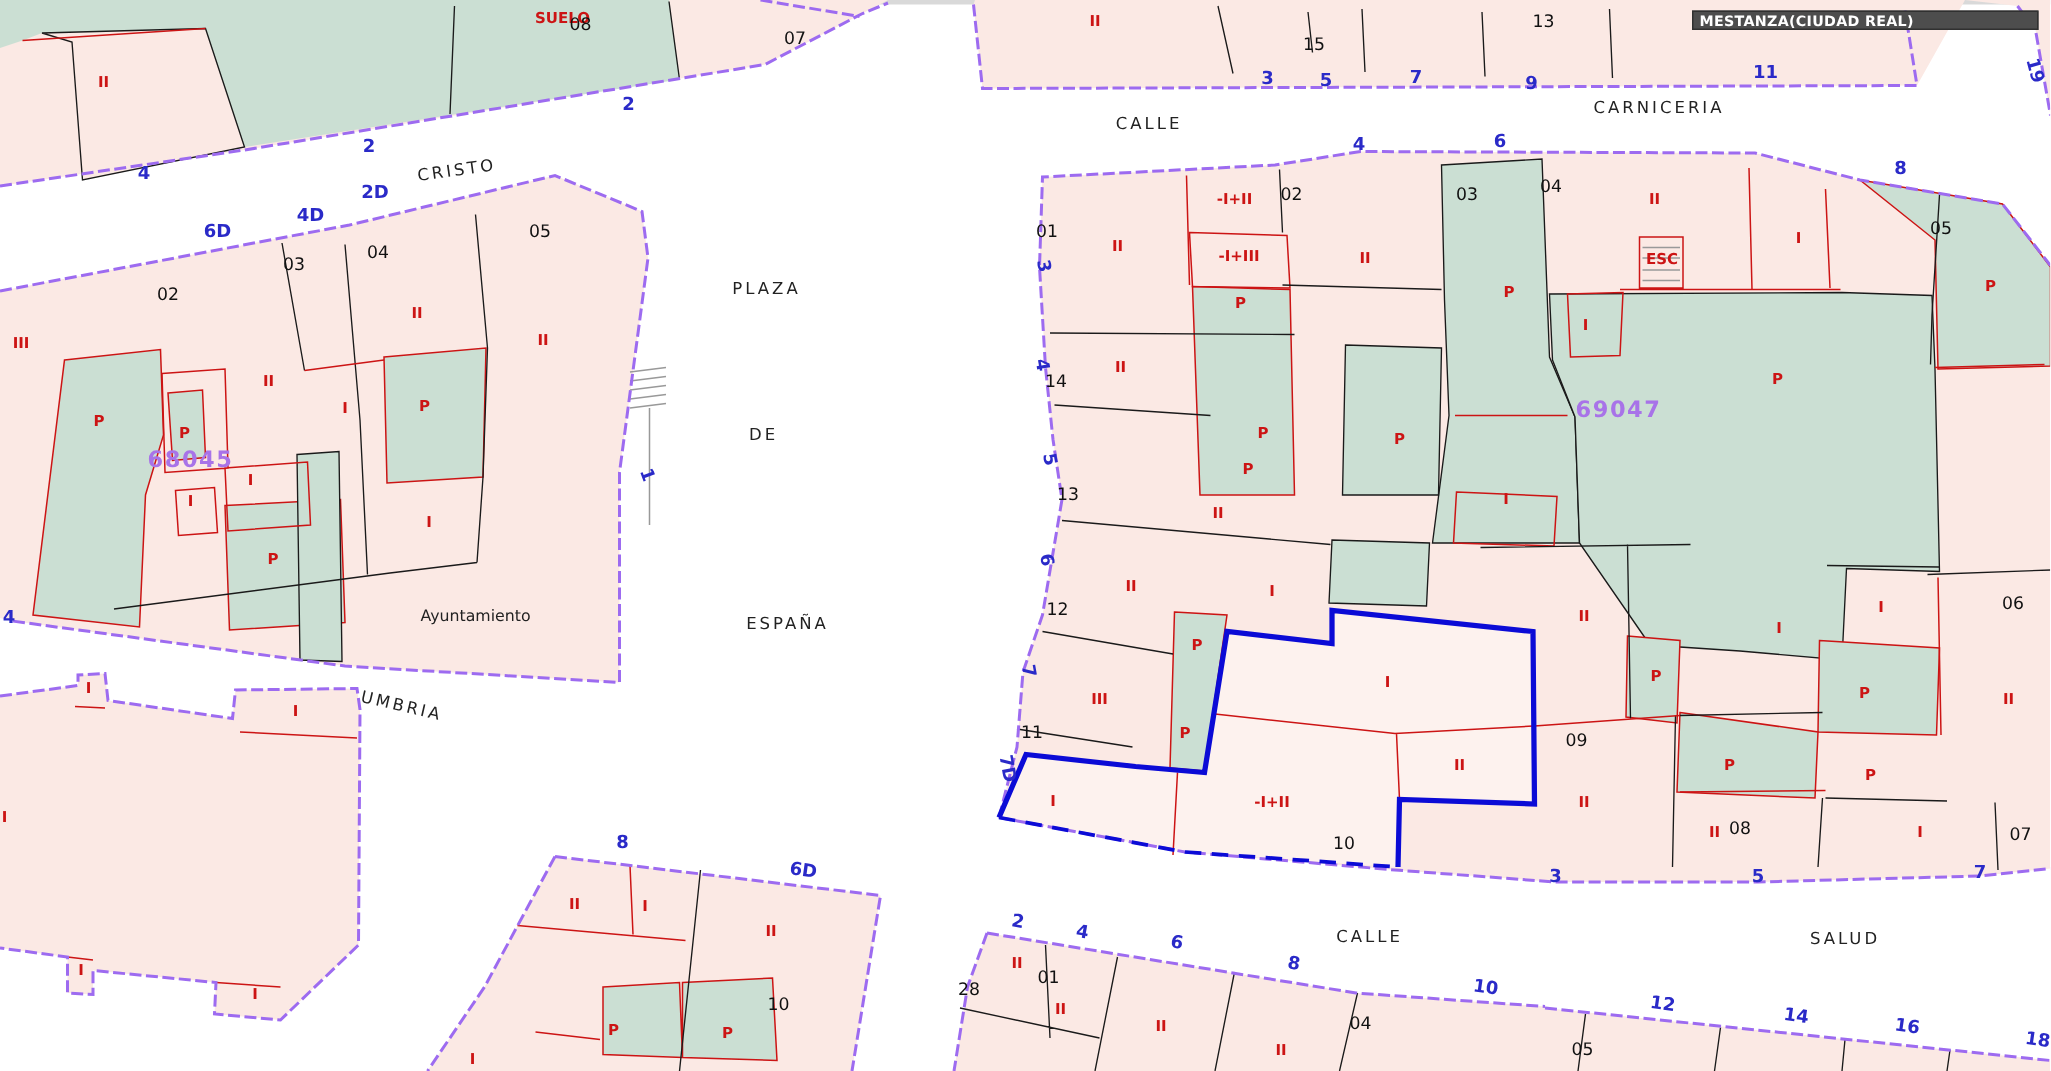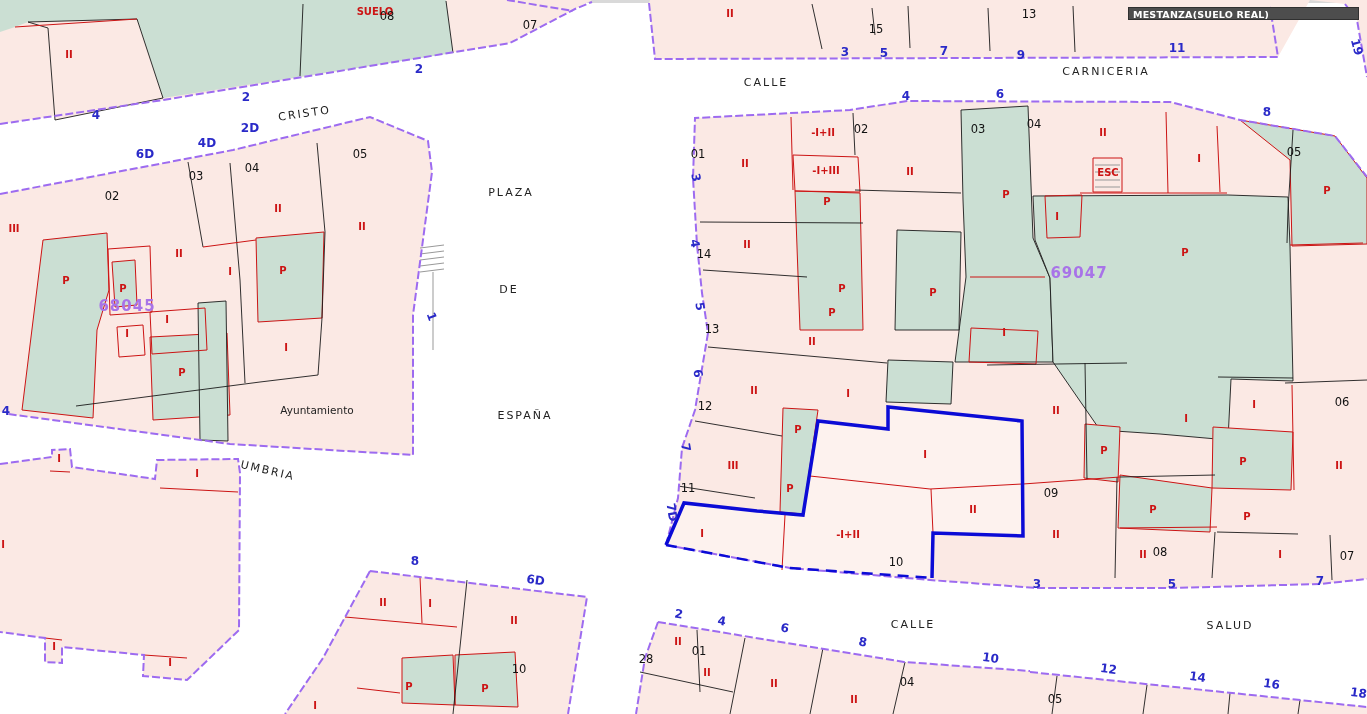--- a/index.html
+++ b/index.html
@@ -291,14 +291,14 @@
       </g>
     <g class="bld">
         <text transform="translate(317,414)">Ayuntamiento</text>
       </g>
     <g class="code">
         <text transform="translate(127,311)">68045</text>
         <text transform="translate(1079,278)">69047</text>
       </g>
   </svg>
 
-  <div id="maplabel">MESTANZA(SUELO REAL)</div>
+  <div id="maplabel">MESTANZA(CIUDAD REAL)</div>
 </div>
 
 </body></html>

